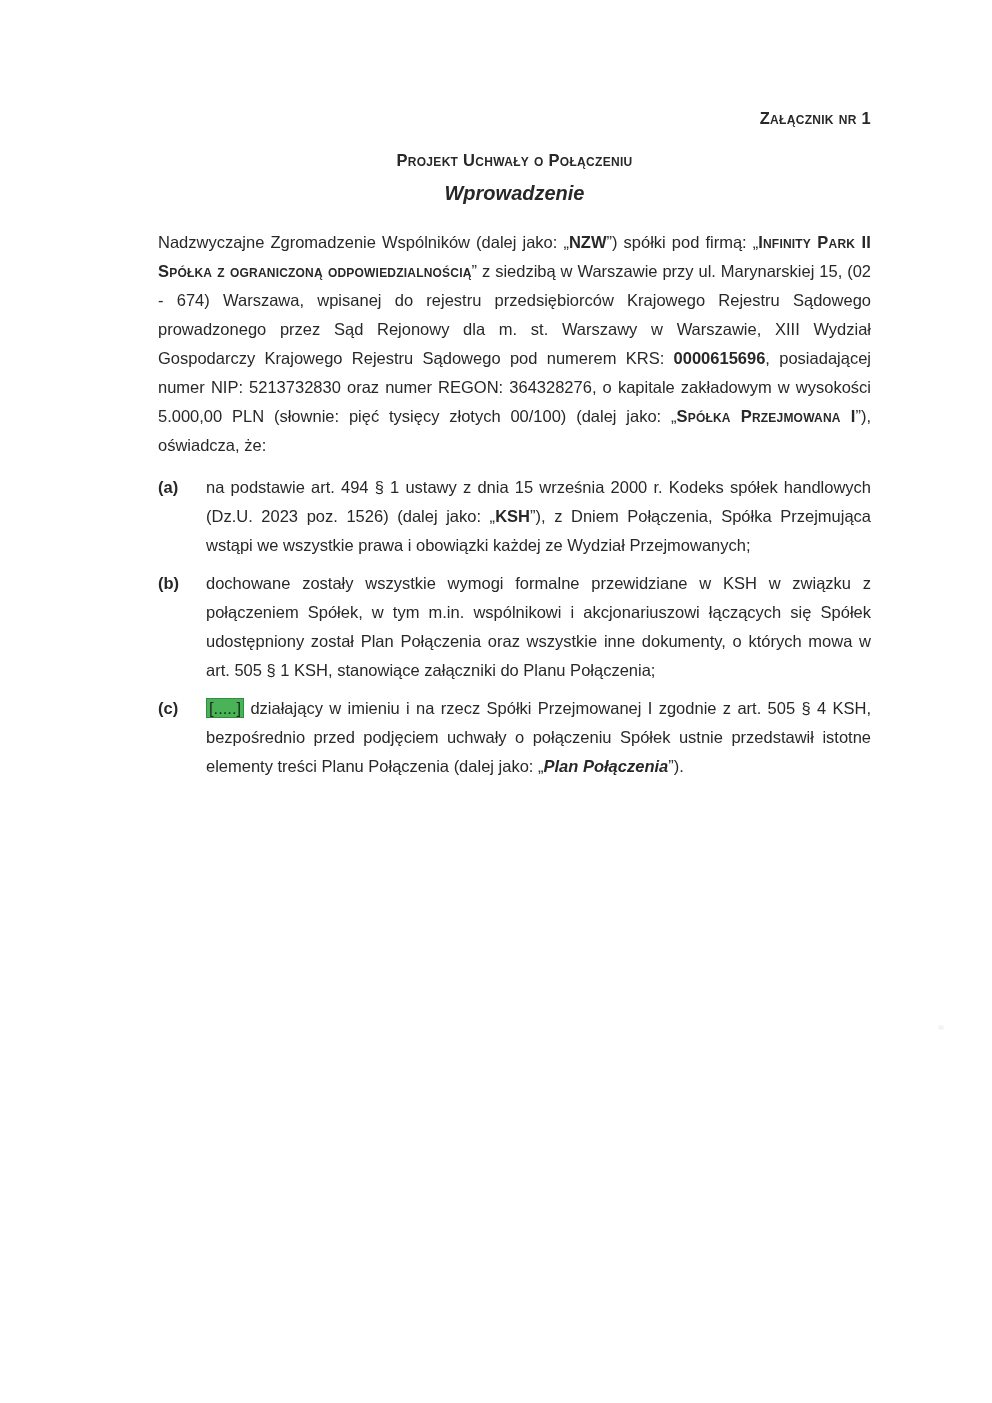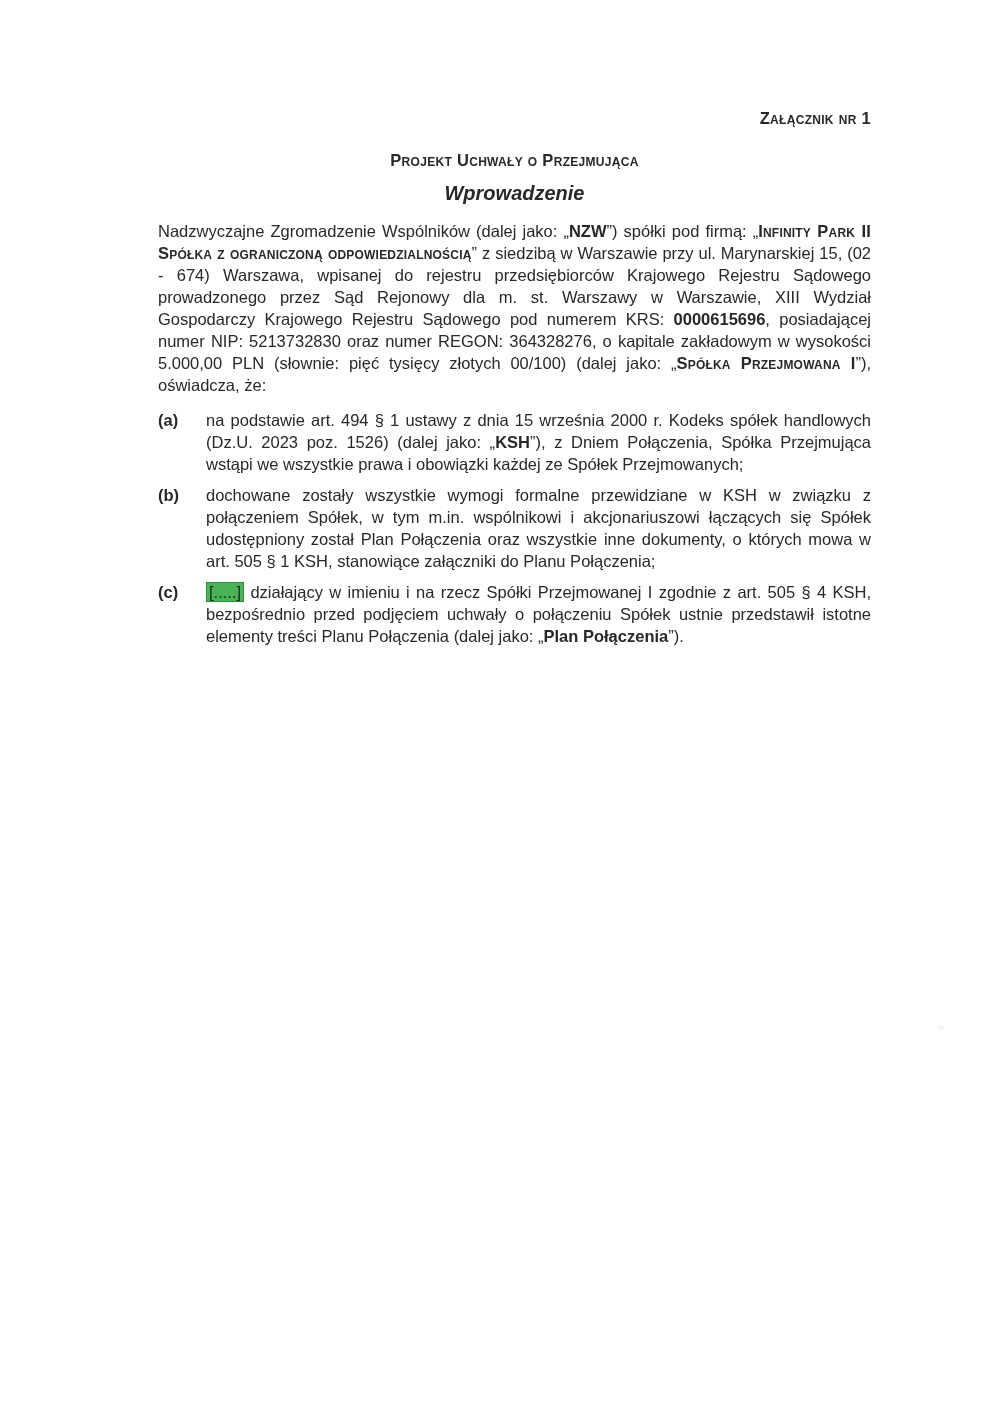--- a/index.html
+++ b/index.html
@@ -33,43 +33,43 @@
     top: 182px;
     text-align: center;
     font-weight: 700;
     font-style: italic;
     font-size: 20px;
   }
   .content {
     position: absolute;
     left: 158px;
     width: 713px;
-    top: 220px;
+    top: 228px;
     font-size: 16.5px;
-    line-height: 22px;
+    line-height: 29px;
     text-align: justify;
   }
   .intro { margin: 0 0 13px 0; }
   .merger-list { }
   .list-item { display: flex; margin-bottom: 9px; }
   .list-label { flex: 0 0 48px; font-weight: 700; }
   .list-text { flex: 1 1 auto; text-align: justify; }
   .footer {
     position: absolute;
     left: 158px;
     right: 121px;
     top: 1318px;
     text-align: right;
     font-size: 20px;
     color: #303030;
   }
   
   .b   { font-weight: 700; }
   .bsc { font-weight: 700; font-variant: small-caps; letter-spacing: 0.2px; }
-  .bi  { font-weight: 700; }
+  .bi  { font-weight: 700; font-style: italic; }
   .hl  {
     background: var(--hl, #4ab257);
     color: #1c2a1e;
     padding: 0 2px;
     border: 1px solid #2e8f3e;
   }
   
   .scan-speck {
     position: absolute;
     left: 938px; top: 1025px;
@@ -78,33 +78,33 @@
     border-radius: 50%;
   }
 </style>
 </head>
 <body>
 
 <div class="page" style="color: rgb(40, 40, 40);">
 
   <div class="hdr attachment-label">Załącznik nr 1</div>
 
-  <div class="hdr doc-title">Projekt Uchwały o Przejmująca</div>
+  <div class="hdr doc-title">Projekt Uchwały o Połączeniu</div>
 
   <div class="hdr doc-subtitle">Wprowadzenie</div>
 
   <div class="content">
 
     <p class="intro"><span>Nadzwyczajne Zgromadzenie Wspólników (dalej jako: „</span><span class="b">NZW</span><span>”) spółki pod firmą: „</span><span class="bsc">Infinity Park II Spółka z ograniczoną odpowiedzialnością</span><span>” z siedzibą w Warszawie przy ul. Marynarskiej 15, (02 - 674) Warszawa, wpisanej do rejestru przedsiębiorców Krajowego Rejestru Sądowego prowadzonego przez Sąd Rejonowy dla m. st. Warszawy w Warszawie, XIII Wydział Gospodarczy Krajowego Rejestru Sądowego pod numerem KRS: </span><span class="b">0000615696</span><span>, posiadającej numer NIP: 5213732830 oraz numer REGON: 364328276, o kapitale zakładowym w wysokości 5.000,00 PLN (słownie: pięć tysięcy złotych 00/100) (dalej jako: „</span><span class="bsc">Spółka Przejmowana I</span><span>”), oświadcza, że:</span></p>
 
     <div class="merger-list">
 
       <div class="list-item">
         <div class="list-label">(a)</div>
-        <div class="list-text"><span>na podstawie art. 494 § 1 ustawy z dnia 15 września 2000 r. Kodeks spółek handlowych (Dz.U. 2023 poz. 1526) (dalej jako: „</span><span class="b">KSH</span><span>”), z Dniem Połączenia, Spółka Przejmująca wstąpi we wszystkie prawa i obowiązki każdej ze Spółek Przejmowanych;</span></div>
+        <div class="list-text"><span>na podstawie art. 494 § 1 ustawy z dnia 15 września 2000 r. Kodeks spółek handlowych (Dz.U. 2023 poz. 1526) (dalej jako: „</span><span class="b">KSH</span><span>”), z Dniem Połączenia, Spółka Przejmująca wstąpi we wszystkie prawa i obowiązki każdej ze Wydział Przejmowanych;</span></div>
       </div>
 
       <div class="list-item">
         <div class="list-label">(b)</div>
         <div class="list-text"><span>dochowane zostały wszystkie wymogi formalne przewidziane w KSH w związku z połączeniem Spółek, w tym m.in. wspólnikowi i akcjonariuszowi łączących się Spółek udostępniony został Plan Połączenia oraz wszystkie inne dokumenty, o których mowa w art. 505 § 1 KSH, stanowiące załączniki do Planu Połączenia;</span></div>
       </div>
 
       <div class="list-item">
         <div class="list-label">(c)</div>
         <div class="list-text"><span class="hl">[.....]</span><span> działający w imieniu i na rzecz Spółki Przejmowanej I zgodnie z art. 505 § 4 KSH, bezpośrednio przed podjęciem uchwały o połączeniu Spółek ustnie przedstawił istotne elementy treści Planu Połączenia (dalej jako: „</span><span class="bi">Plan Połączenia</span><span>”).</span></div>

